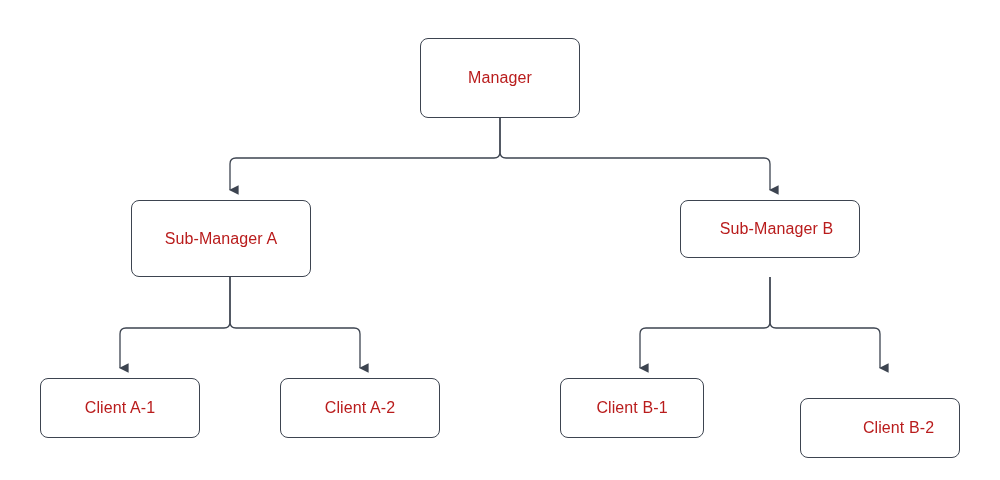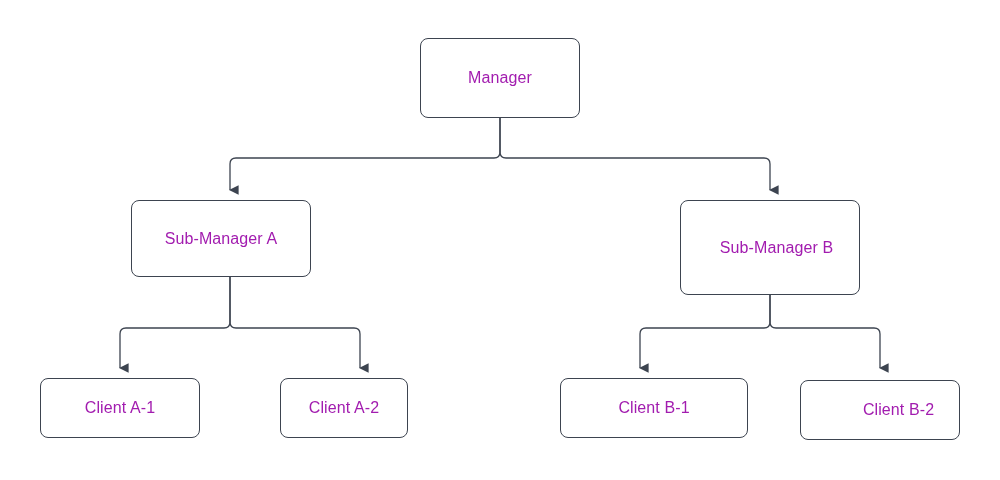--- a/index.html
+++ b/index.html
@@ -33,31 +33,31 @@
     border-radius: 8px;
     display: flex;
     align-items: center;
     justify-content: center;
     z-index: 2;
   }
   .node-label {
     font-family: "Liberation Sans", sans-serif;
     font-size: 16px;
     line-height: 1.2;
-    color: #a21caf;
+    color: #b91c1c;
     white-space: nowrap;
     letter-spacing: 0.1px;
   }
   .n-manager    { left: 420px; top: 38px;  width: 160px; height: 80px; }
   .n-sub-a      { left: 131px; top: 200px; width: 180px; height: 77px; }
-  .n-sub-b      { left: 680px; top: 200px; width: 180px; height: 95px; padding-left: 13px; }
+  .n-sub-b      { left: 680px; top: 200px; width: 180px; height: 58px; padding-left: 13px; }
   .n-client-a1  { left: 40px;  top: 378px; width: 160px; height: 60px; align-items: center; }
-  .n-client-a2  { left: 280px; top: 378px; width: 128px; height: 60px; }
-  .n-client-b1  { left: 560px; top: 378px; width: 188px; height: 60px; }
-  .n-client-b2  { left: 800px; top: 380px; width: 160px; height: 60px; padding-left: 37px; }
+  .n-client-a2  { left: 280px; top: 378px; width: 160px; height: 60px; }
+  .n-client-b1  { left: 560px; top: 378px; width: 144px; height: 60px; }
+  .n-client-b2  { left: 800px; top: 398px; width: 160px; height: 60px; padding-left: 37px; }
 </style>
 </head>
 <body>
 
 <div id="canvas">
 
   <svg id="edges" viewBox="0 0 1000 480" width="1000" height="480" xmlns="http://www.w3.org/2000/svg">
     <defs>
       <marker id="arrowhead" markerWidth="10" markerHeight="10" refX="5" refY="8.6" orient="auto" markerUnits="userSpaceOnUse">
         <path d="M 0.2 0 L 9.8 0 L 5 9.6 Z" fill="#3d4450"></path>

